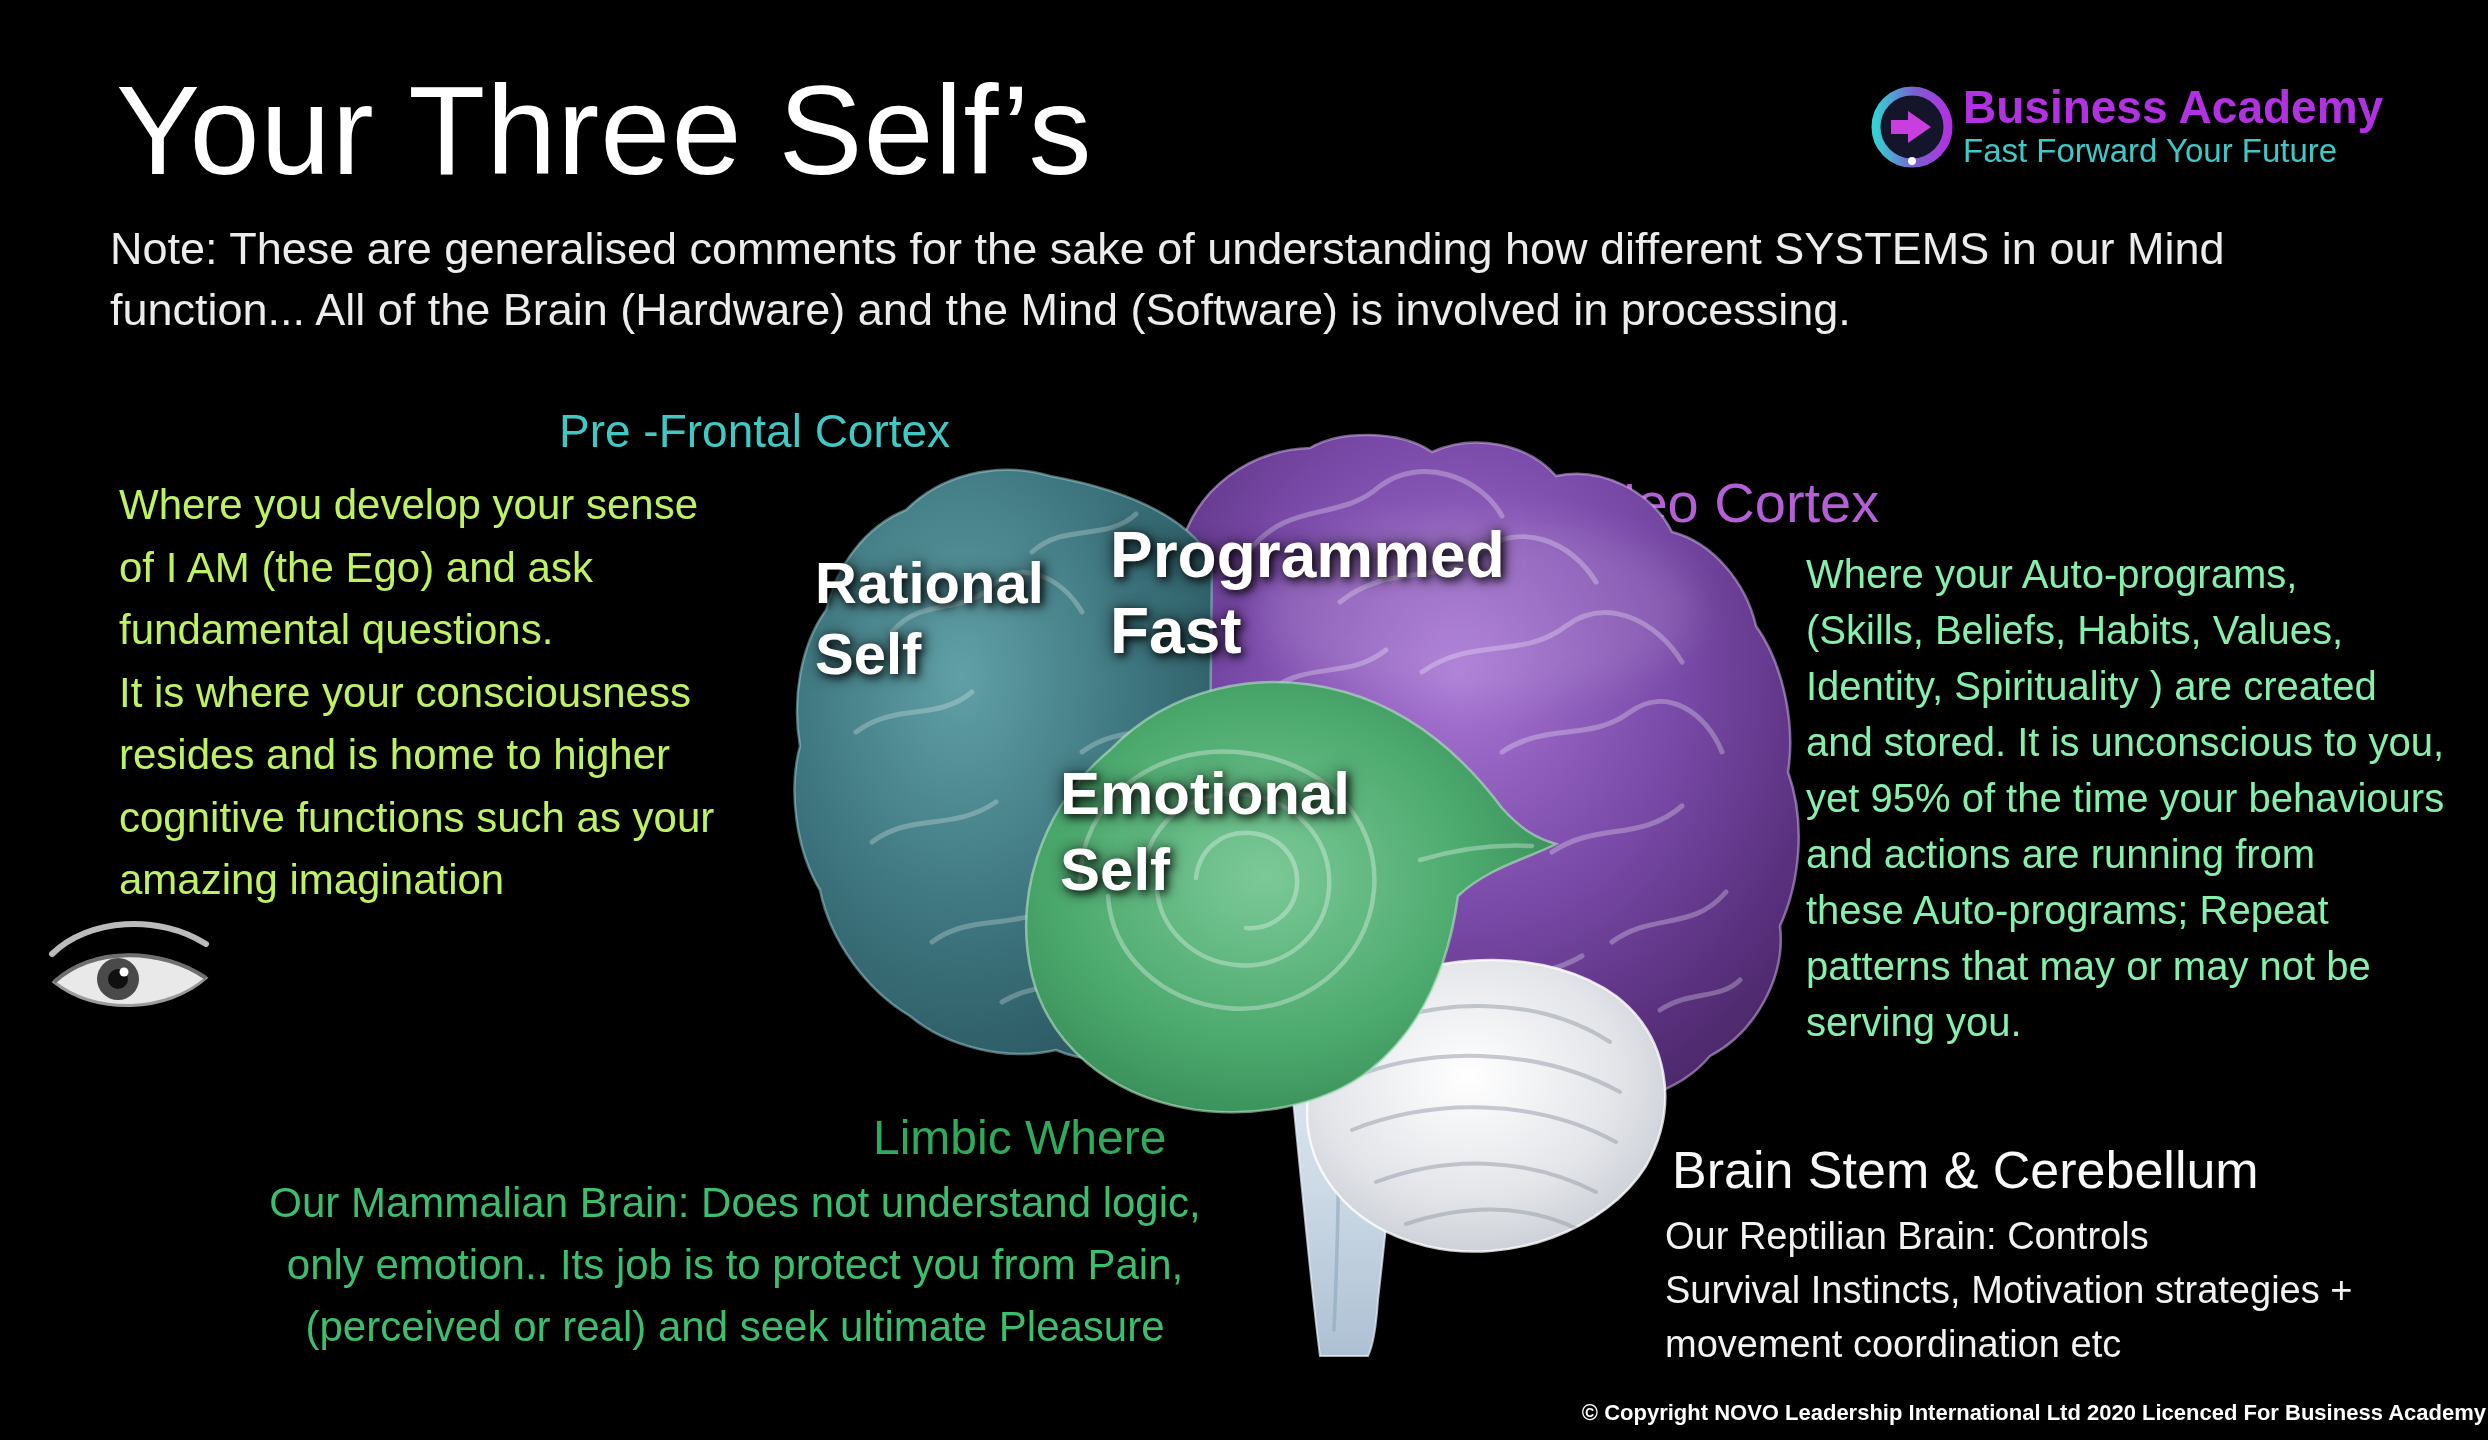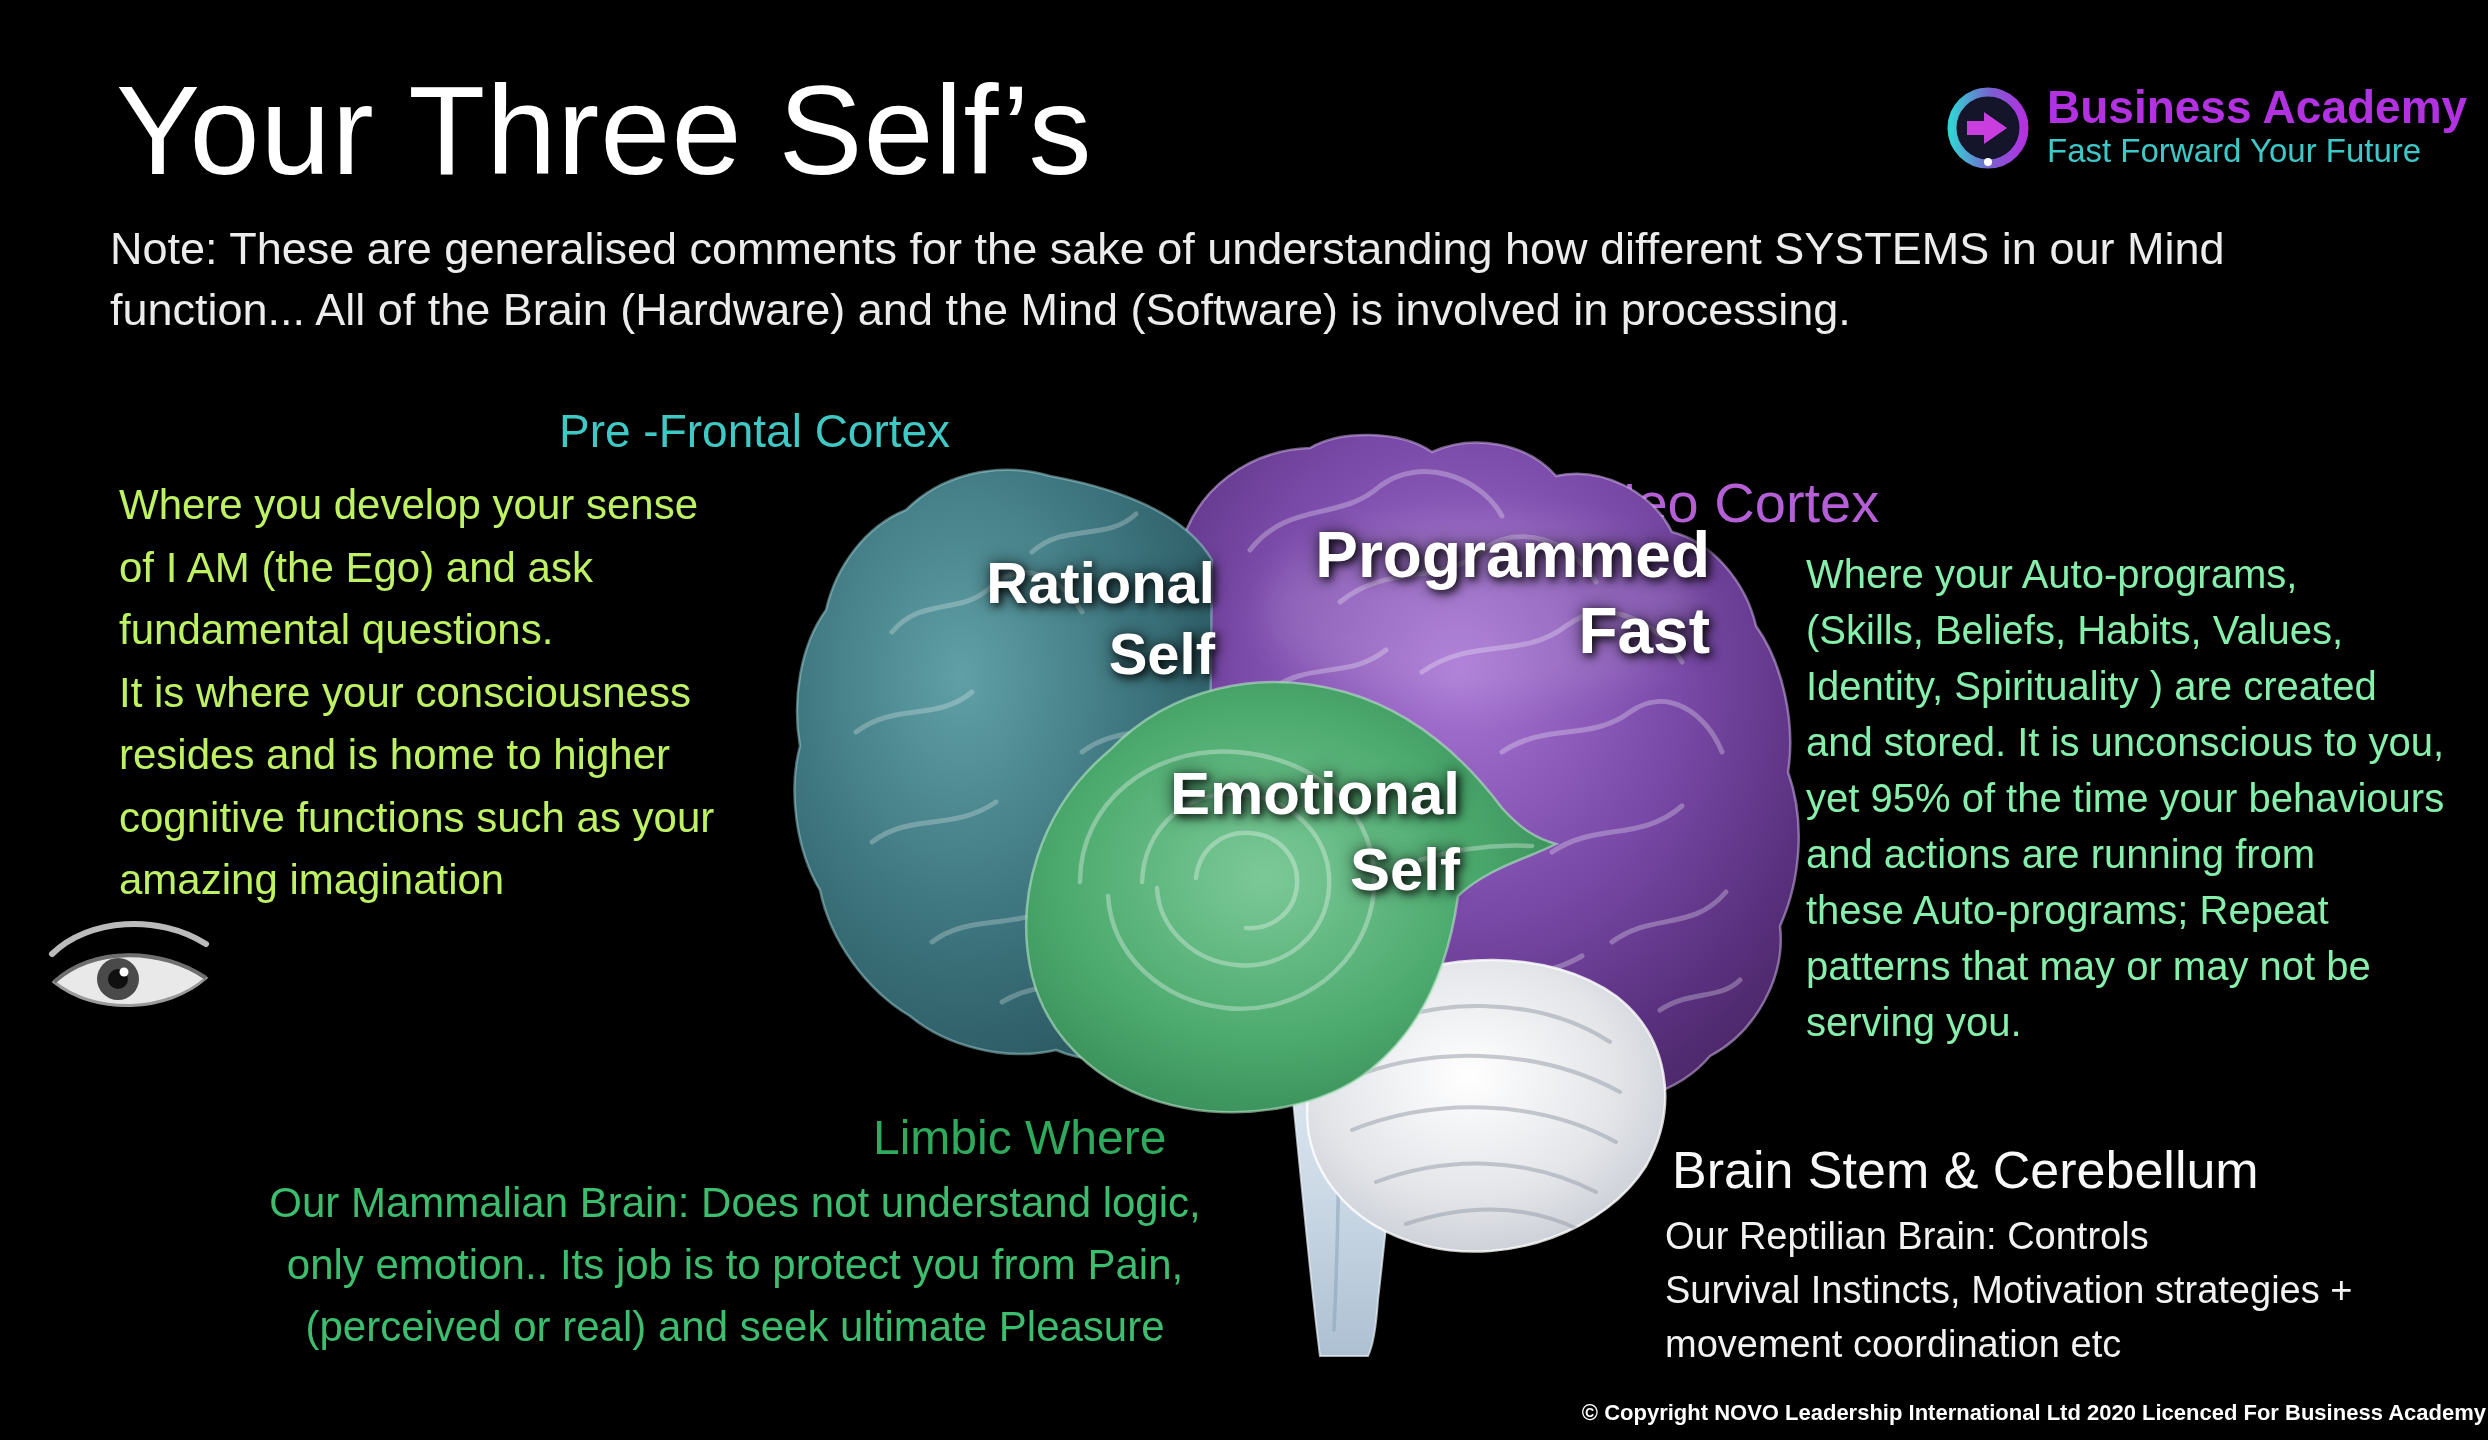--- a/index.html
+++ b/index.html
@@ -26,21 +26,21 @@
   .note {
     left: 90px; top: 218px;
     width: 2320px;
     font-size: 45px;
     line-height: 1.36;
     color: #ececec;
     font-weight: 300;
   }
 
   
-  .logo { left: 1925px; top: 84px; display: flex; align-items: flex-end; gap: 16px; }
+  .logo { left: 1849px; top: 84px; display: flex; align-items: center; gap: 8px; }
   .logo-icon { width: 86px; height: 86px; flex: 0 0 auto; }
   .logo-name { font-size: 46px; font-weight: bold; color: #b232e2; line-height: 1.02; }
   .logo-tagline { font-size: 33px; color: #3fc8c8; line-height: 1.2; }
 
   
   .prefrontal-label { left: 539px;  top: 404px;  font-size: 46px; color: #3fc8c4; }
   .prefrontal-desc  { left: 99px;   top: 474px;  font-size: 42px; line-height: 1.49; color: #bef264; }
   .neocortex-label  { left: 1576px; top: 470px;  font-size: 56px; color: #b55fd6; }
   .neocortex-desc   { left: 1786px; top: 546px;  font-size: 40px; line-height: 1.40; color: #86efac; }
   .limbic-label     { left: 853px;  top: 1110px; font-size: 48px; color: #2fa95c; }
@@ -50,21 +50,21 @@
   .brainstem-desc   { left: 1645px; top: 1210px; font-size: 38px; line-height: 1.42; color: #f2f2f2; }
 
   .copyright {
     right: 22px; top: 1400px;
     font-size: 22px; font-weight: bold; color: #ffffff;
   }
 
   
   .brain-svg { left: 760px; top: 430px; width: 1060px; height: 960px; }
   .brain-label {
-    text-align: right;
+    text-align: left;
     font-weight: bold;
     color: #ffffff;
     white-space: pre-line;
     text-shadow: 3px 3px 8px rgba(0,0,0,0.9), 0 0 18px rgba(0,0,0,0.65);
   }
   .rational   { left: 795px;  top: 548px; width: 400px; font-size: 58px; line-height: 1.22; }
   .programmed { left: 1090px; top: 518px; width: 600px; font-size: 64px; line-height: 1.18; }
   .emotional  { left: 1040px; top: 756px; width: 400px; font-size: 60px; line-height: 1.26; }
 
   .eye-svg { left: 24px; top: 904px; width: 170px; height: 126px; }

